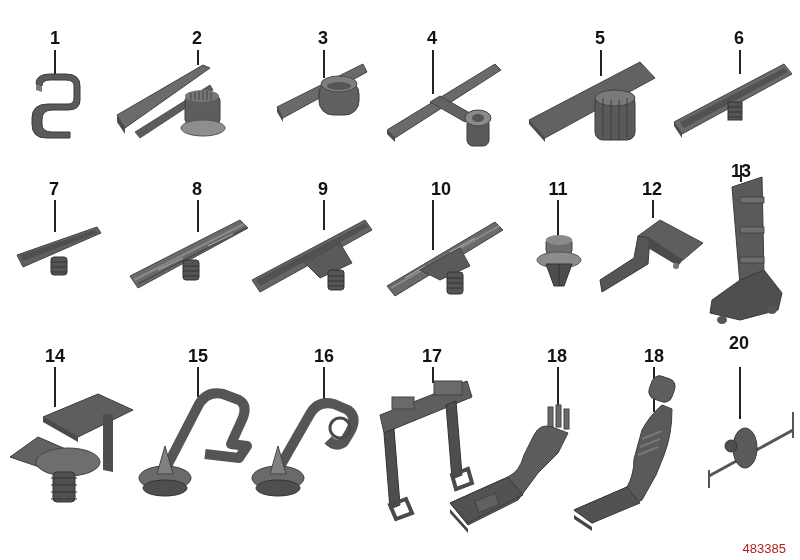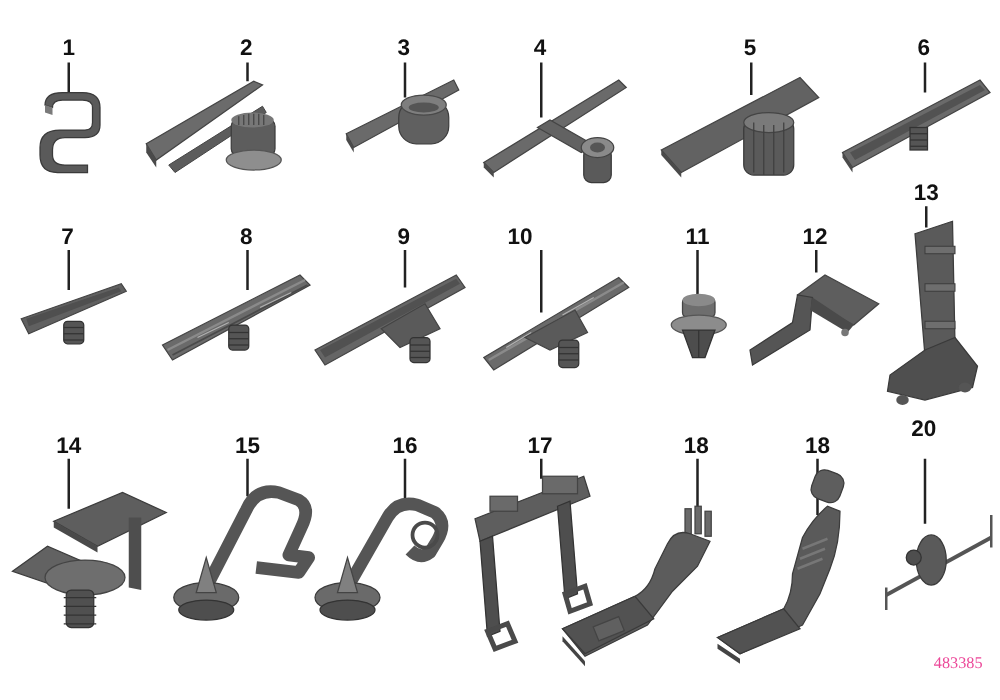--- a/index.html
+++ b/index.html
@@ -1,20 +1,20 @@
 <!DOCTYPE html>
 <html><head>
 <meta charset="utf-8">
 <style>
   html, body { margin:0; padding:0; background:#ffffff; }
   body { width:800px; height:560px; position:relative; overflow:hidden; font-family:"Liberation Sans", sans-serif; }
   .part { position:absolute; }
   .label { position:absolute; font-family:"Liberation Sans", sans-serif; font-weight:bold; font-size:18px; color:#111; transform:translateX(-50%); white-space:nowrap; line-height:18px; }
   .leader { position:absolute; width:1.5px; background:#222; }
-  .ref { position:absolute; right:14px; bottom:22px; font-size:13px; color:#ec4899; font-family:Liberation Serif, serif; }
+  .ref { position:absolute; right:14px; bottom:4px; font-size:13px; color:#b91c1c; font-family:Liberation Sans, sans-serif; }
   svg { overflow:visible; }
 </style>
 </head>
 <body>
 
 <div class="part">
   <span class="label" style="left:55px;top:29px">1</span>
   <div class="leader" style="left:54px;top:50px;height:24px"></div>
   <svg style="position:absolute;left:28px;top:72px" width="60" height="70">
     <path d="M8 12 Q8 2 22 2 L38 2 Q52 2 52 14 L52 28 Q52 38 40 38 L24 38 Q14 38 14 48 L14 52 Q14 60 24 60 L42 60 L42 66 L18 66 Q4 66 4 52 L4 46 Q4 32 20 32 L40 32 Q46 32 46 26 L46 14 Q46 8 38 8 L22 8 Q14 8 14 14 Z" fill="#5a5a5a" stroke="#3a3a3a" stroke-width="1"></path>
@@ -144,21 +144,21 @@
     <rect x="78" y="52" width="16" height="20" rx="3" fill="#555" stroke="#333"></rect>
     <g stroke="#333">
         <line x1="78" y1="58" x2="94" y2="58"></line>
         <line x1="78" y1="63" x2="94" y2="63"></line>
         <line x1="78" y1="68" x2="94" y2="68"></line>
       </g>
   </svg>
 </div>
 
 <div class="part">
-  <span class="label" style="left:416px;top:180px">10</span>
+  <span class="label" style="left:441px;top:180px">10</span>
   <div class="leader" style="left:432px;top:200px;height:50px"></div>
   <svg style="position:absolute;left:385px;top:218px" width="125" height="80">
     <polygon points="2,68 110,4 118,12 10,78" fill="#6a6a6a" stroke="#444"></polygon>
     <line x1="6" y1="70" x2="114" y2="8" stroke="#8a8a8a" stroke-width="2"></line>
     <line x1="20" y1="60" x2="40" y2="48" stroke="#b0b0b0"></line>
     <line x1="65" y1="34" x2="90" y2="20" stroke="#b0b0b0"></line>
     <polygon points="35,52 75,30 85,48 55,62" fill="#5a5a5a" stroke="#444"></polygon>
     <rect x="62" y="54" width="16" height="22" rx="3" fill="#555" stroke="#333"></rect>
     <g stroke="#333">
         <line x1="62" y1="60" x2="78" y2="60"></line>
@@ -185,21 +185,21 @@
   <div class="leader" style="left:652px;top:200px;height:18px"></div>
   <svg style="position:absolute;left:598px;top:218px" width="110" height="80">
     <polygon points="40,18 62,2 105,25 85,42" fill="#5e5e5e" stroke="#444"></polygon>
     <polygon points="40,18 36,40 2,62 4,74 50,46 52,20" fill="#555" stroke="#3a3a3a"></polygon>
     <polygon points="52,20 85,42 80,48 50,30" fill="#4a4a4a"></polygon>
     <circle cx="78" cy="48" r="3" fill="#777"></circle>
   </svg>
 </div>
 
 <div class="part">
-  <span class="label" style="left:741px;top:145px">13</span>
+  <span class="label" style="left:741px;top:162px">13</span>
   <div class="leader" style="left:740px;top:165px;height:17px"></div>
   <svg style="position:absolute;left:700px;top:175px" width="90" height="160">
     <polygon points="32,12 62,2 64,100 40,110" fill="#5a5a5a" stroke="#3c3c3c"></polygon>
     <g fill="#6e6e6e" stroke="#3c3c3c" stroke-width="0.8">
       <rect x="40" y="22" width="24" height="6"></rect>
         <rect x="40" y="52" width="24" height="6"></rect>
         <rect x="40" y="82" width="24" height="6"></rect>
     </g>
     <polygon points="40,105 64,95 82,118 78,135 40,145 10,138 12,125" fill="#4f4f4f" stroke="#3a3a3a"></polygon>
     <ellipse cx="22" cy="145" rx="5" ry="4" fill="#555"></ellipse>

